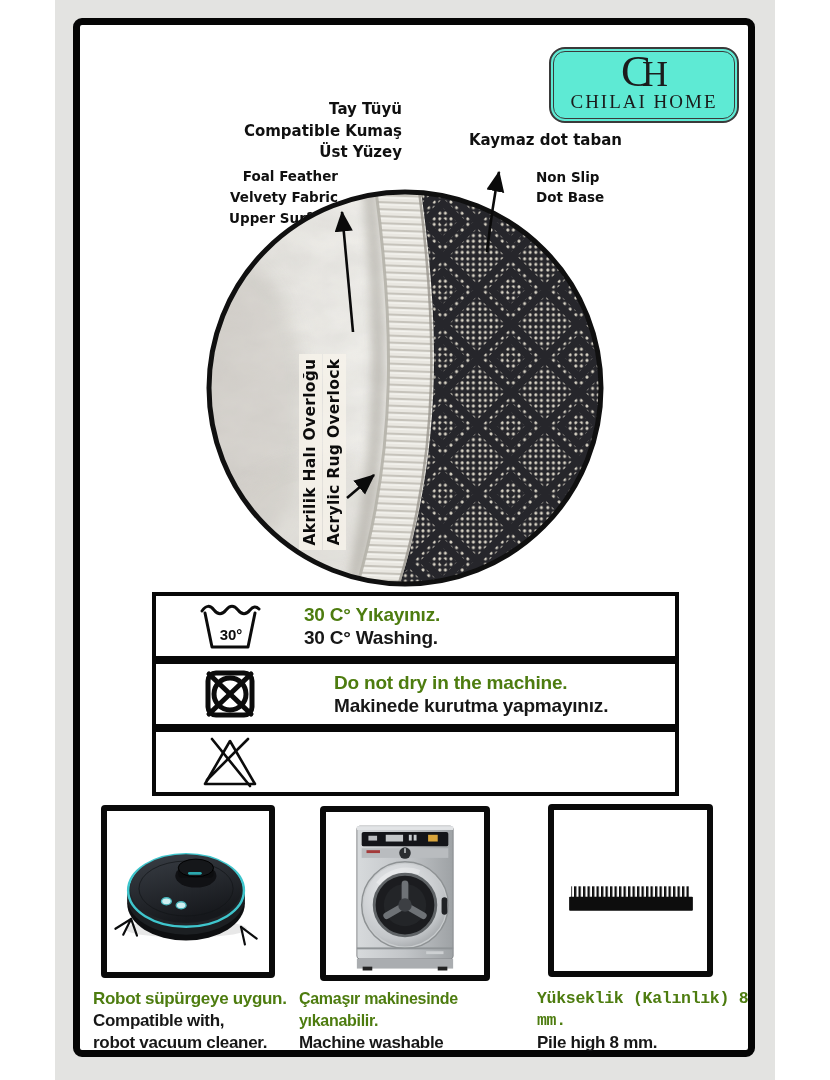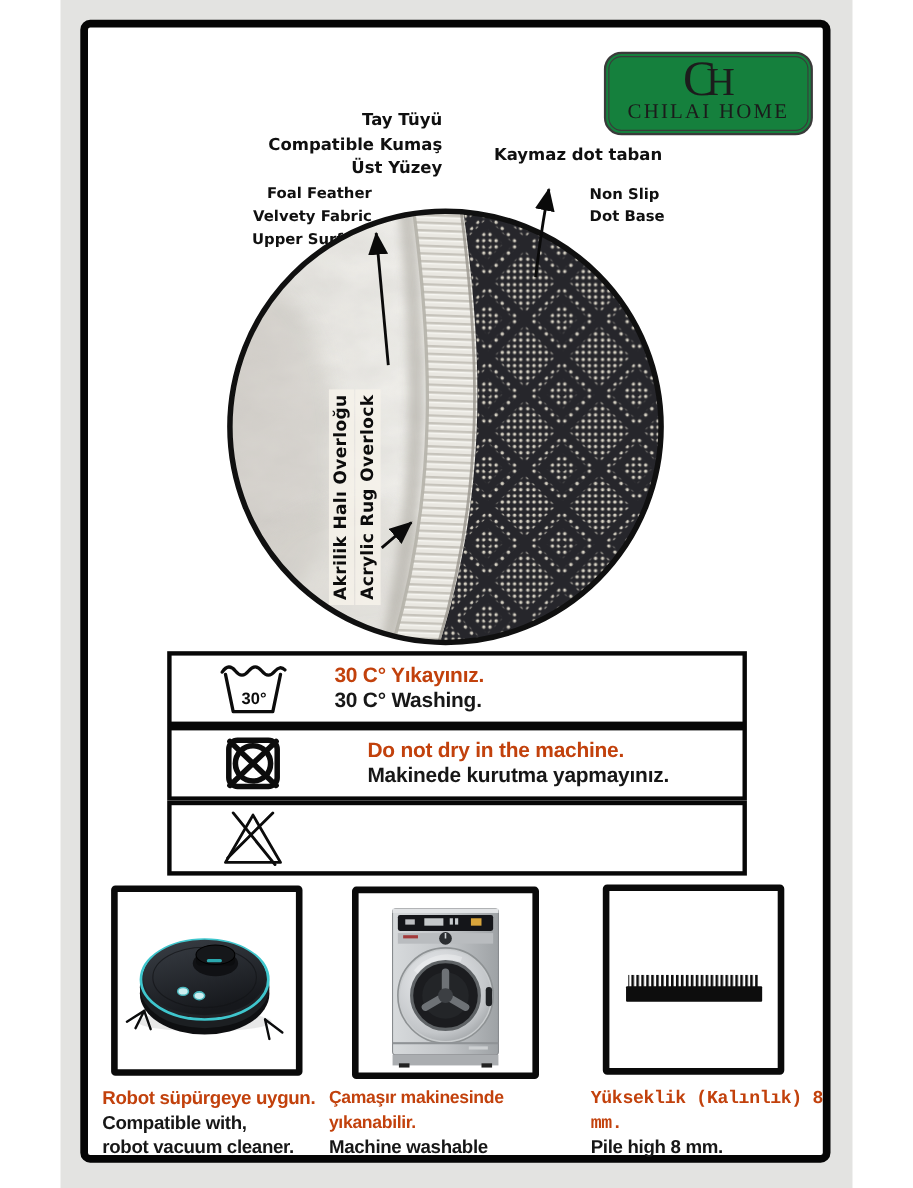--- a/index.html
+++ b/index.html
@@ -8,50 +8,50 @@
          font-family:"Liberation Sans", sans-serif; }
   .abs { position:absolute; }
 
   
   .panel { left:55px; top:0; width:720px; height:1080px; background:#e3e3e1; }
   .frame { left:73px; top:18px; width:682px; height:1039px; background:#ffffff;
            border:7px solid #050505; border-radius:9px; }
 
   
   .logo-box { left:549px; top:47px; width:190px; height:76px;
-              border:2px solid #3a3a3a; border-radius:16px; background:#15803d; }
+              border:2px solid #3a3a3a; border-radius:16px; background:#5eead4; }
   .logo-inner { position:absolute; inset:2px; border:1px solid #3a3a3a; border-radius:12px; }
   .monogram { position:absolute; left:0; right:0; top:3px; text-align:center;
               font-family:"Liberation Serif", serif; font-size:36px; line-height:38px;
               letter-spacing:-9px; color:#1c1c1c; padding-right:8px; }
   .monogram::first-letter { font-size:45px; }
   .brand-name { position:absolute; left:0; right:0; bottom:8px; text-align:center;
                 font-family:"Liberation Serif", serif; font-size:19px; letter-spacing:2px;
                 color:#1b1b1b; }
 
   
   .comic { font-family:"DejaVu Sans", sans-serif; font-weight:bold; color:#101010; }
   .lbl-upper-tr { left:222px; top:99px;  width:180px; text-align:right; font-size:15px; line-height:21.5px; }
   .lbl-upper-en { left:178px; top:166px; width:160px; text-align:right; font-size:13.5px; line-height:21px; }
-  .lbl-nonslip-tr { left:449px; top:131px; font-size:15px; }
+  .lbl-nonslip-tr { left:469px; top:131px; font-size:15px; }
   .lbl-nonslip-en { left:536px; top:167px; font-size:13.5px; line-height:20px; }
 
   .overlock-label { left:225px; top:426px; width:200px; height:52px;
                     transform:rotate(-90deg); display:flex; flex-direction:column;
                     align-items:center; gap:1px; font-family:"DejaVu Sans", sans-serif;
                     font-weight:bold; font-size:15.5px; color:#0c0c0c; z-index:6; }
   .ol-line { background:rgba(246,243,234,0.82); padding:0 5px; white-space:nowrap;
              letter-spacing:0.3px; line-height:23px; }
 
   
   .care-row { left:152px; width:527px; height:68px; border:4px solid #070707;
               background:#fff; display:flex; align-items:center; }
   .care-icon-wrap { width:148px; display:flex; justify-content:center; align-items:center; }
   .care-text { font-weight:bold; font-size:19px; line-height:23px; letter-spacing:-0.2px; }
-  .blue { color:#c2410c; }
+  .blue { color:#4d7c0f; }
   .dark { color:#171717; }
 
   
   .feat-box { border:6px solid #0a0a0a; border-radius:4px; background:#fff;
               display:flex; align-items:center; justify-content:center; }
   .caption { font-weight:bold; font-size:17px; line-height:22px; letter-spacing:-0.3px; }
 
   svg { display:block; }
   .arrows { left:0; top:0; z-index:5; pointer-events:none; }
 </style>

